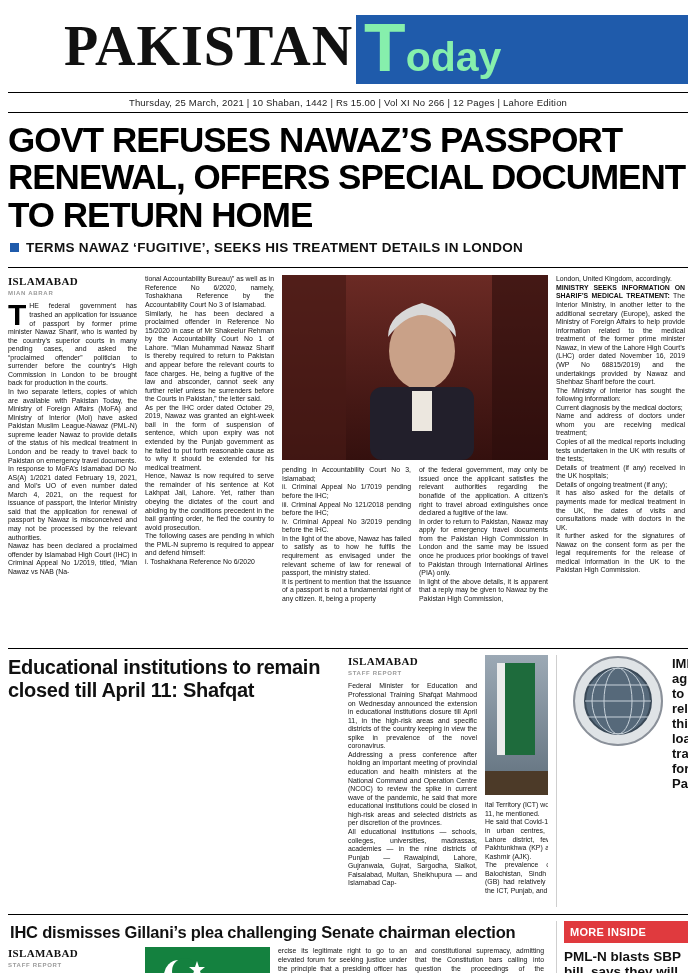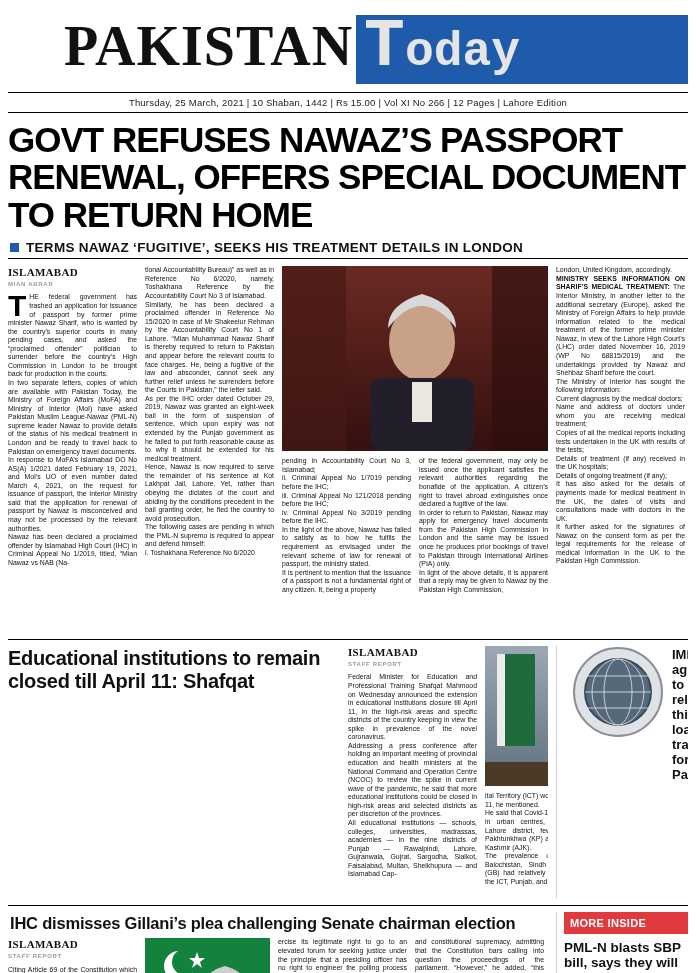--- a/index.html
+++ b/index.html
@@ -14,38 +14,38 @@
   .mast-black {
     font-family:"Liberation Serif", serif; font-weight:700;
     font-size:56px; line-height:76px; letter-spacing:1px; margin-left:56px;
     white-space:nowrap;
   }
   .mast-blue {
     flex:1; background:#1f5bab; margin-left:3px;
     display:flex; align-items:flex-end; padding:0 0 4px 8px;
   }
   .mast-blue-text {
-    display:block; font-family:Liberation Mono, monospace; font-weight:700;
-    color:#e5e5e5; font-size:48px; line-height:0.95;
+    display:block; font-family:Liberation Sans, sans-serif; font-weight:700;
+    color:#86efac; font-size:41px; line-height:0.95;
   }
   .mast-blue-text::first-letter { font-size:68px; }
   .dateline {
     text-align:center; font-size:9.5px; letter-spacing:0.2px; color:#222;
     padding:4px 0; border-top:1.5px solid #000; border-bottom:1.5px solid #000;
   }
   
   .lead-headline {
     margin:8px 0 4px 0; text-align:left;
     font-size:35px; font-weight:900; line-height:1.07; letter-spacing:-1px;
     color:#000;
   }
   .lead-subhead {
     display:flex; align-items:center; gap:7px;
     font-size:13.5px; font-weight:700; letter-spacing:0.3px;
-    padding:3px 0 3px 2px; border-bottom:1.2px solid #000;
+    padding:3px 0 12px 2px; border-bottom:1.2px solid #000;
   }
   .bullet { width:9px; height:9px; background:#1f5bab; flex:0 0 9px; }
   .lead-body { display:flex; gap:8px; height:366px; overflow:hidden; padding-top:7px; }
   .col {
     flex:0 0 129px; width:129px; font-size:6.9px; line-height:1.24;
     text-align:justify; overflow:hidden;
   }
   .txt { white-space:pre-line; }
   .mid { flex:0 0 266px; width:266px; display:flex; flex-direction:column; gap:6px; overflow:hidden; }
   .mid-cols { display:flex; gap:8px; flex:1; overflow:hidden; }

